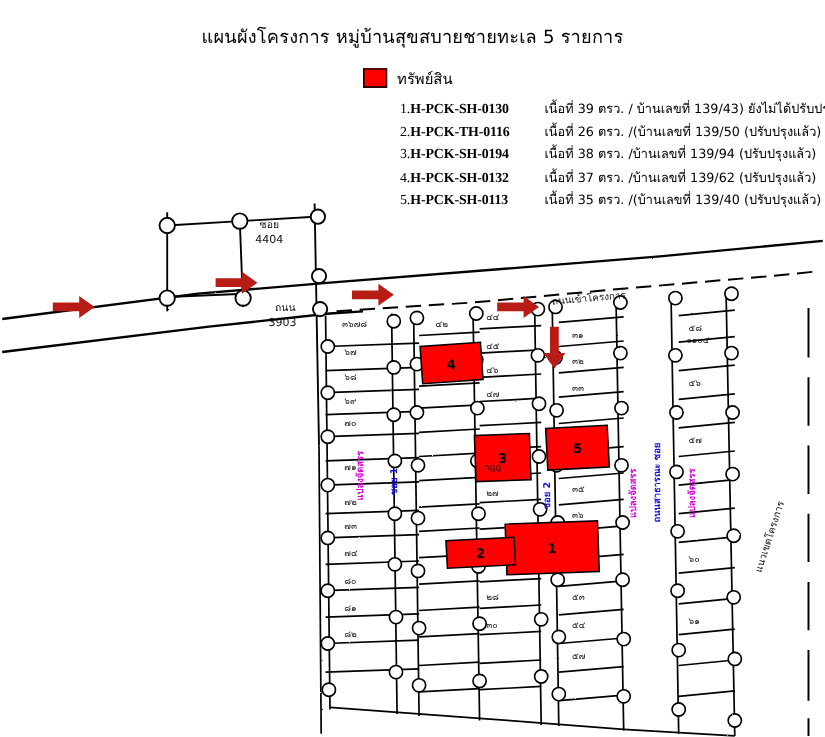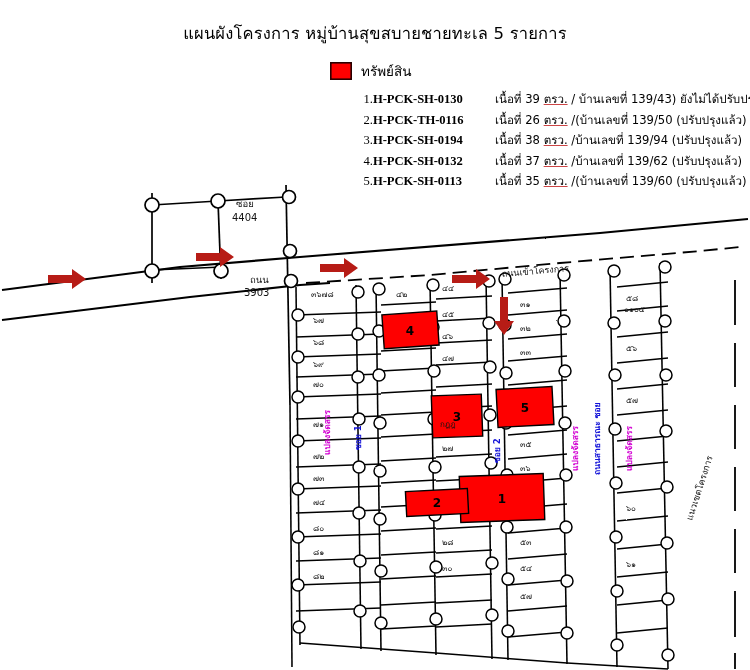--- a/index.html
+++ b/index.html
@@ -48,21 +48,20 @@
   .legend-row .code{
     font-family:"Liberation Serif","DejaVu Serif",serif;
     font-weight:bold;letter-spacing:-.1px;
     margin-left:0;width:118px;flex:none;
   }
   .legend-row .desc{
     font-family:"DejaVu Sans","Liberation Sans",sans-serif;
     font-size:11.6px;margin-left:4px;
   }
   .legend-row .unit{
-    text-decoration:underline;
     text-decoration-color:#c44;
     text-decoration-style:solid;
   }
 
   
   #map{position:absolute;left:0;top:175px;width:750px;height:495px;}
   #map svg{display:block;}
   .hl-num{
     font-family:"DejaVu Sans","Liberation Sans",sans-serif;
     font-size:12px;font-weight:bold;fill:#000;
@@ -108,21 +107,21 @@
 
       <div class="legend-row">
         <span class="idx">4.</span>
         <span class="code">H-PCK-SH-0132</span>
         <span class="desc"><span>เนื้อที่</span> <span>37</span> <span class="unit">ตรว.</span> <span>/บ้านเลขที่ 139/62 (ปรับปรุงแล้ว)</span></span>
       </div>
 
       <div class="legend-row">
         <span class="idx">5.</span>
         <span class="code">H-PCK-SH-0113</span>
-        <span class="desc"><span>เนื้อที่</span> <span>35</span> <span class="unit">ตรว.</span> <span>/(บ้านเลขที่ 139/60 (ปรับปรุงแล้ว)</span></span>
+        <span class="desc"><span>เนื้อที่</span> <span>35</span> <span class="unit">ตรว.</span> <span>/(บ้านเลขที่ 139/40 (ปรับปรุงแล้ว)</span></span>
       </div>
 
     </div>
   </div>
 
   <div id="map">
     <svg width="750" height="495" viewBox="0 0 750 495" xmlns="http://www.w3.org/2000/svg">
       <defs>
         <filter id="rough" x="-10%" y="-10%" width="120%" height="120%">
           <feTurbulence type="fractalNoise" baseFrequency="0.9" numOctaves="2" seed="7" result="n"></feTurbulence>

